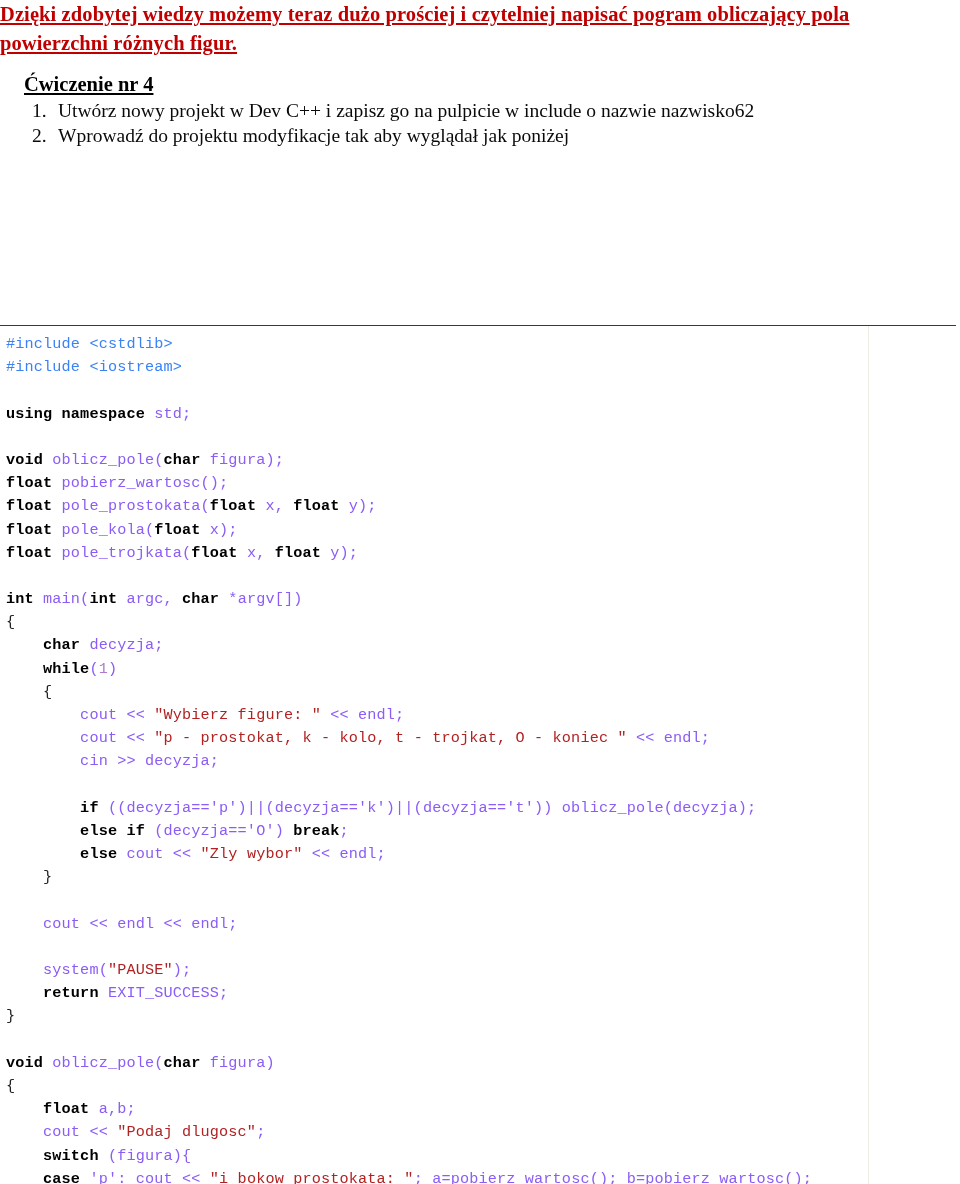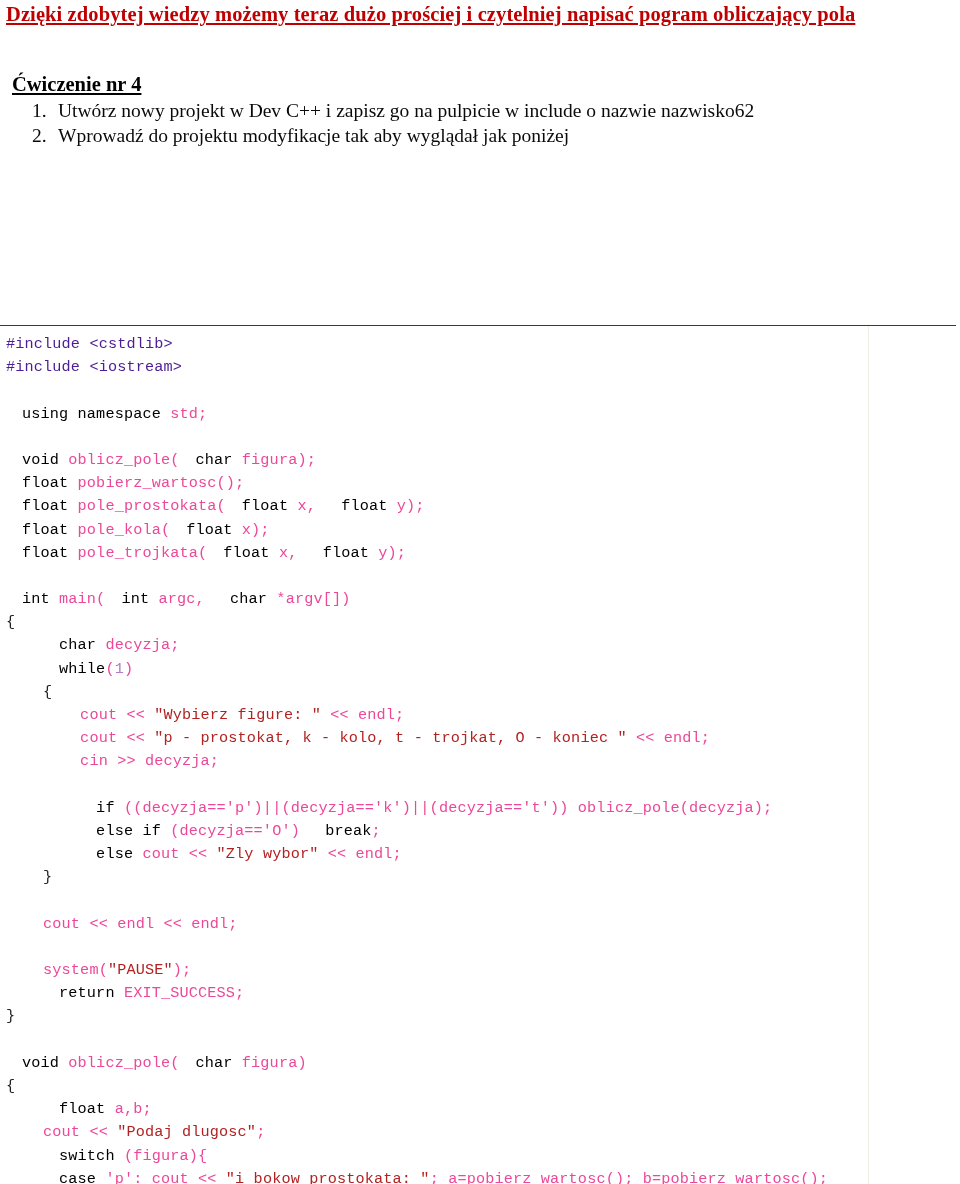--- a/index.html
+++ b/index.html
@@ -12,21 +12,21 @@
     height: 1184px;
     position: relative;
     overflow: hidden;
     font-family: "Liberation Serif", serif;
     color: #000000;
   }
 
   
   .doc-head {
     position: absolute;
-    left: 6px;
+    left: 0;
     top: 0px;
     width: 950px;
   }
   .intro-para {
     color: #C00000;
     font-family: "Liberation Serif", serif;
     font-weight: bold;
     font-size: 20.5px;
     line-height: 29px;
     text-decoration: underline;
@@ -37,21 +37,21 @@
     white-space: normal;
   }
   .intro-para .ln {
     display: block;
   }
 
   .exercise-title {
     margin: 0;
     padding: 0;
     position: absolute;
-    left: 12px;
+    left: 24px;
     top: 72px;
     font-family: "Liberation Serif", serif;
     font-weight: bold;
     font-size: 20.5px;
     line-height: 24px;
     text-decoration: underline;
     text-underline-offset: 2px;
     color: #000000;
   }
 
@@ -111,33 +111,34 @@
     font-size: 15.2px;
     line-height: 23.2px;
     white-space: pre;
     color: #1a1a1a;
     letter-spacing: 0.15px;
   }
   .code-line {
     height: 23.2px;
     white-space: pre;
   }
-  .tok-pre   { color: #4c1d95; font-weight: normal; }  
-  .tok-kw    { color: #000000; font-weight: normal; margin-left: 16px; }    
-  .tok-plain { color: #ec4899; font-weight: normal; }  
+  .tok-pre   { color: #3b82f6; font-weight: normal; }  
+  .tok-kw    { color: #000000; font-weight: bold; }    
+  .tok-plain { color: #8b5cf6; font-weight: normal; }  
   .tok-str   { color: #B22222; font-weight: normal; }  
   .tok-num   { color: #B07CC6; font-weight: normal; }  
   .tok-brace { color: #222222; font-weight: normal; }
 </style>
 </head>
 <body>
 
 <div class="doc-head">
   <p class="intro-para">
     <span class="ln">Dzięki zdobytej wiedzy możemy teraz dużo prościej i czytelniej napisać pogram obliczający pola</span>
+    <span class="ln">powierzchni różnych figur.</span>
   </p>
 </div>
 
 <h2 class="exercise-title">Ćwiczenie nr 4</h2>
 
 <div class="steps">
   <div class="step-row">
     <span class="step-num">1.</span>
     <span class="step-text"><span>Utwórz nowy projekt w Dev C++ i zapisz go na pulpicie w include o nazwie </span><b>nazwisko62</b></span>
   </div>

